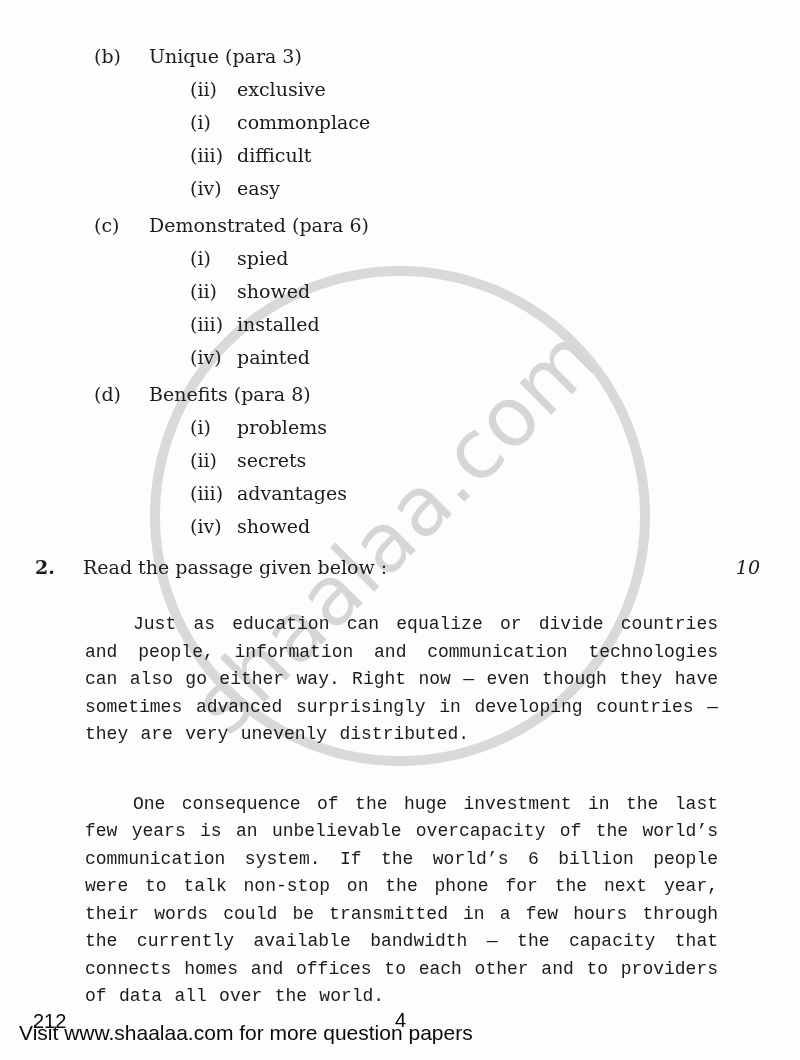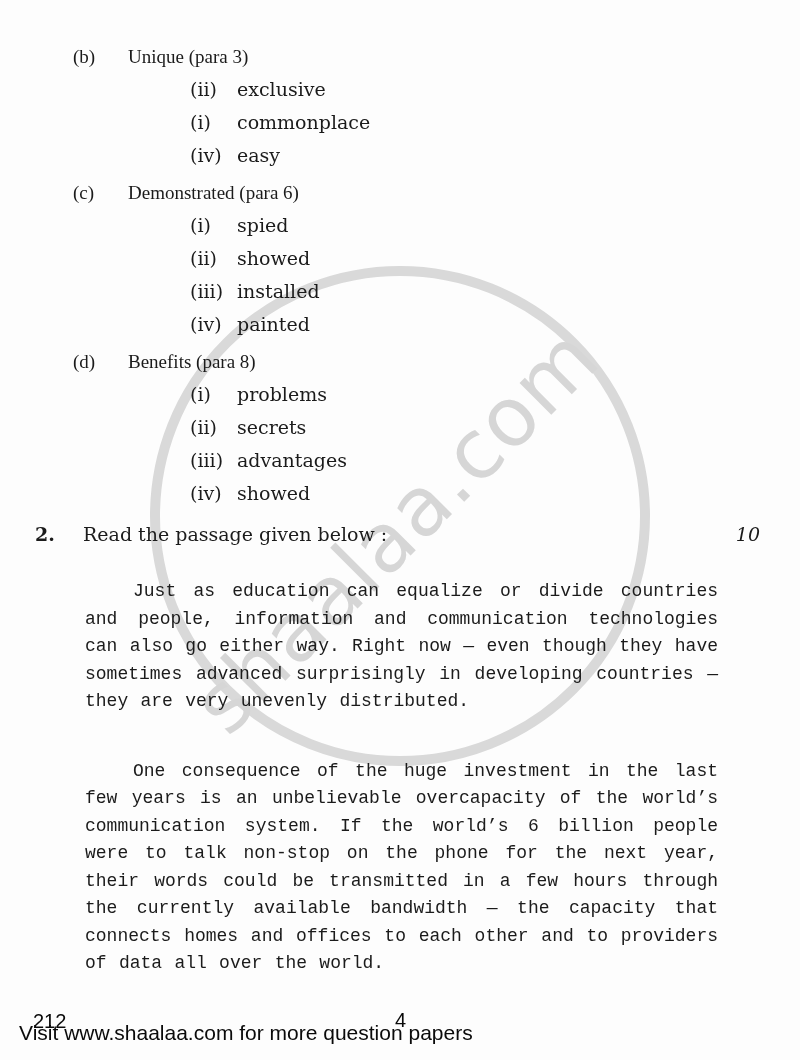--- a/index.html
+++ b/index.html
@@ -20,21 +20,21 @@
     display:flex; align-items:center; justify-content:center;
     transform:rotate(-45deg);
     font-family:"DejaVu Sans","Liberation Sans",sans-serif;
     font-size:82px; letter-spacing:1px; color:#d6d6d6;
     z-index:1; white-space:nowrap;
   }
   
   .content { position:absolute; inset:0; z-index:2; }
   .options-area { padding-top:40px; font-size:19px; }
   .row { height:33px; line-height:33px; white-space:nowrap; }
-  .sub-heading { padding-left:73px;font-family:Liberation Serif, serif; }
+  .sub-heading { padding-left:94px; }
   .sub-label { display:inline-block; width:55px; }
   .opt-row { padding-left:190px; }
   .opt-num { display:inline-block; width:47px; }
   .qblock-gap { margin-top:4px; }
 
   .q2-row {
     margin-top:8px; height:33px; line-height:33px;
     display:flex; align-items:center;
     font-size:19px; padding:0 40px 0 35px;
   }
@@ -73,20 +73,23 @@
 
       <div>
         <div class="row sub-heading">
           <span class="sub-label">(b)</span><span>Unique (para 3)</span>
         </div>
         <div class="row opt-row">
           <span class="opt-num">(ii)</span><span>exclusive</span>
         </div>
         <div class="row opt-row">
           <span class="opt-num">(i)</span><span>commonplace</span>
+        </div>
+        <div class="row opt-row">
+          <span class="opt-num">(iii)</span><span>difficult</span>
         </div>
         <div class="row opt-row">
           <span class="opt-num">(iv)</span><span>easy</span>
         </div>
       </div>
 
       <div class="qblock-gap">
         <div class="row sub-heading">
           <span class="sub-label">(c)</span><span>Demonstrated (para 6)</span>
         </div>

